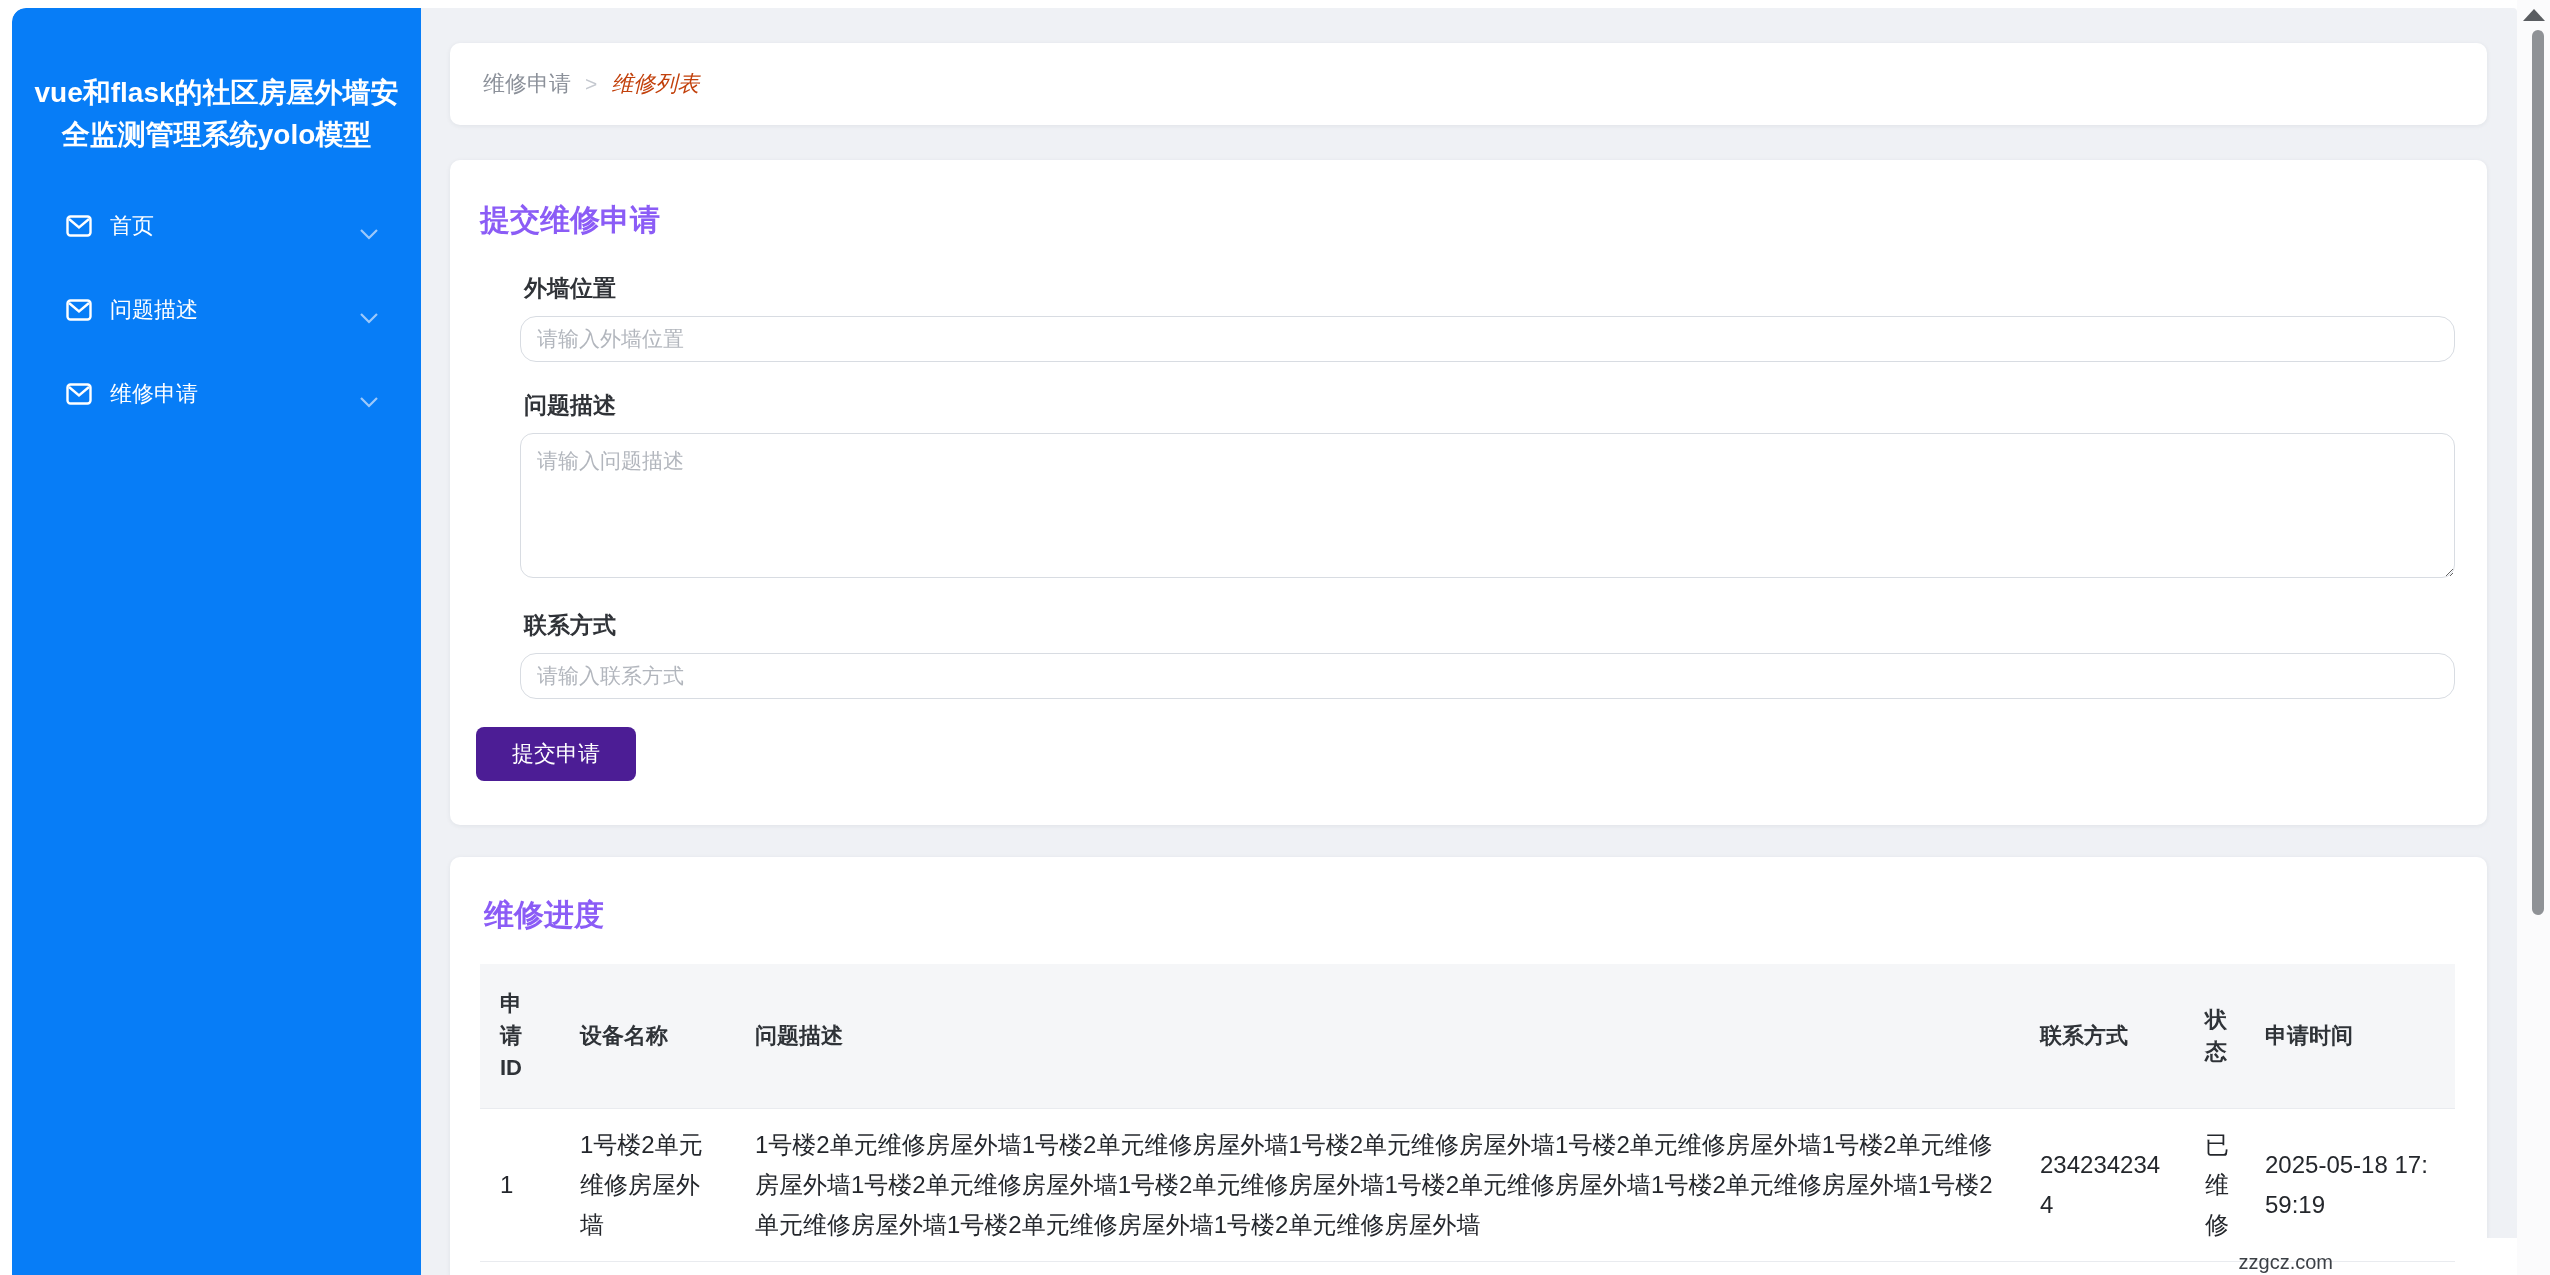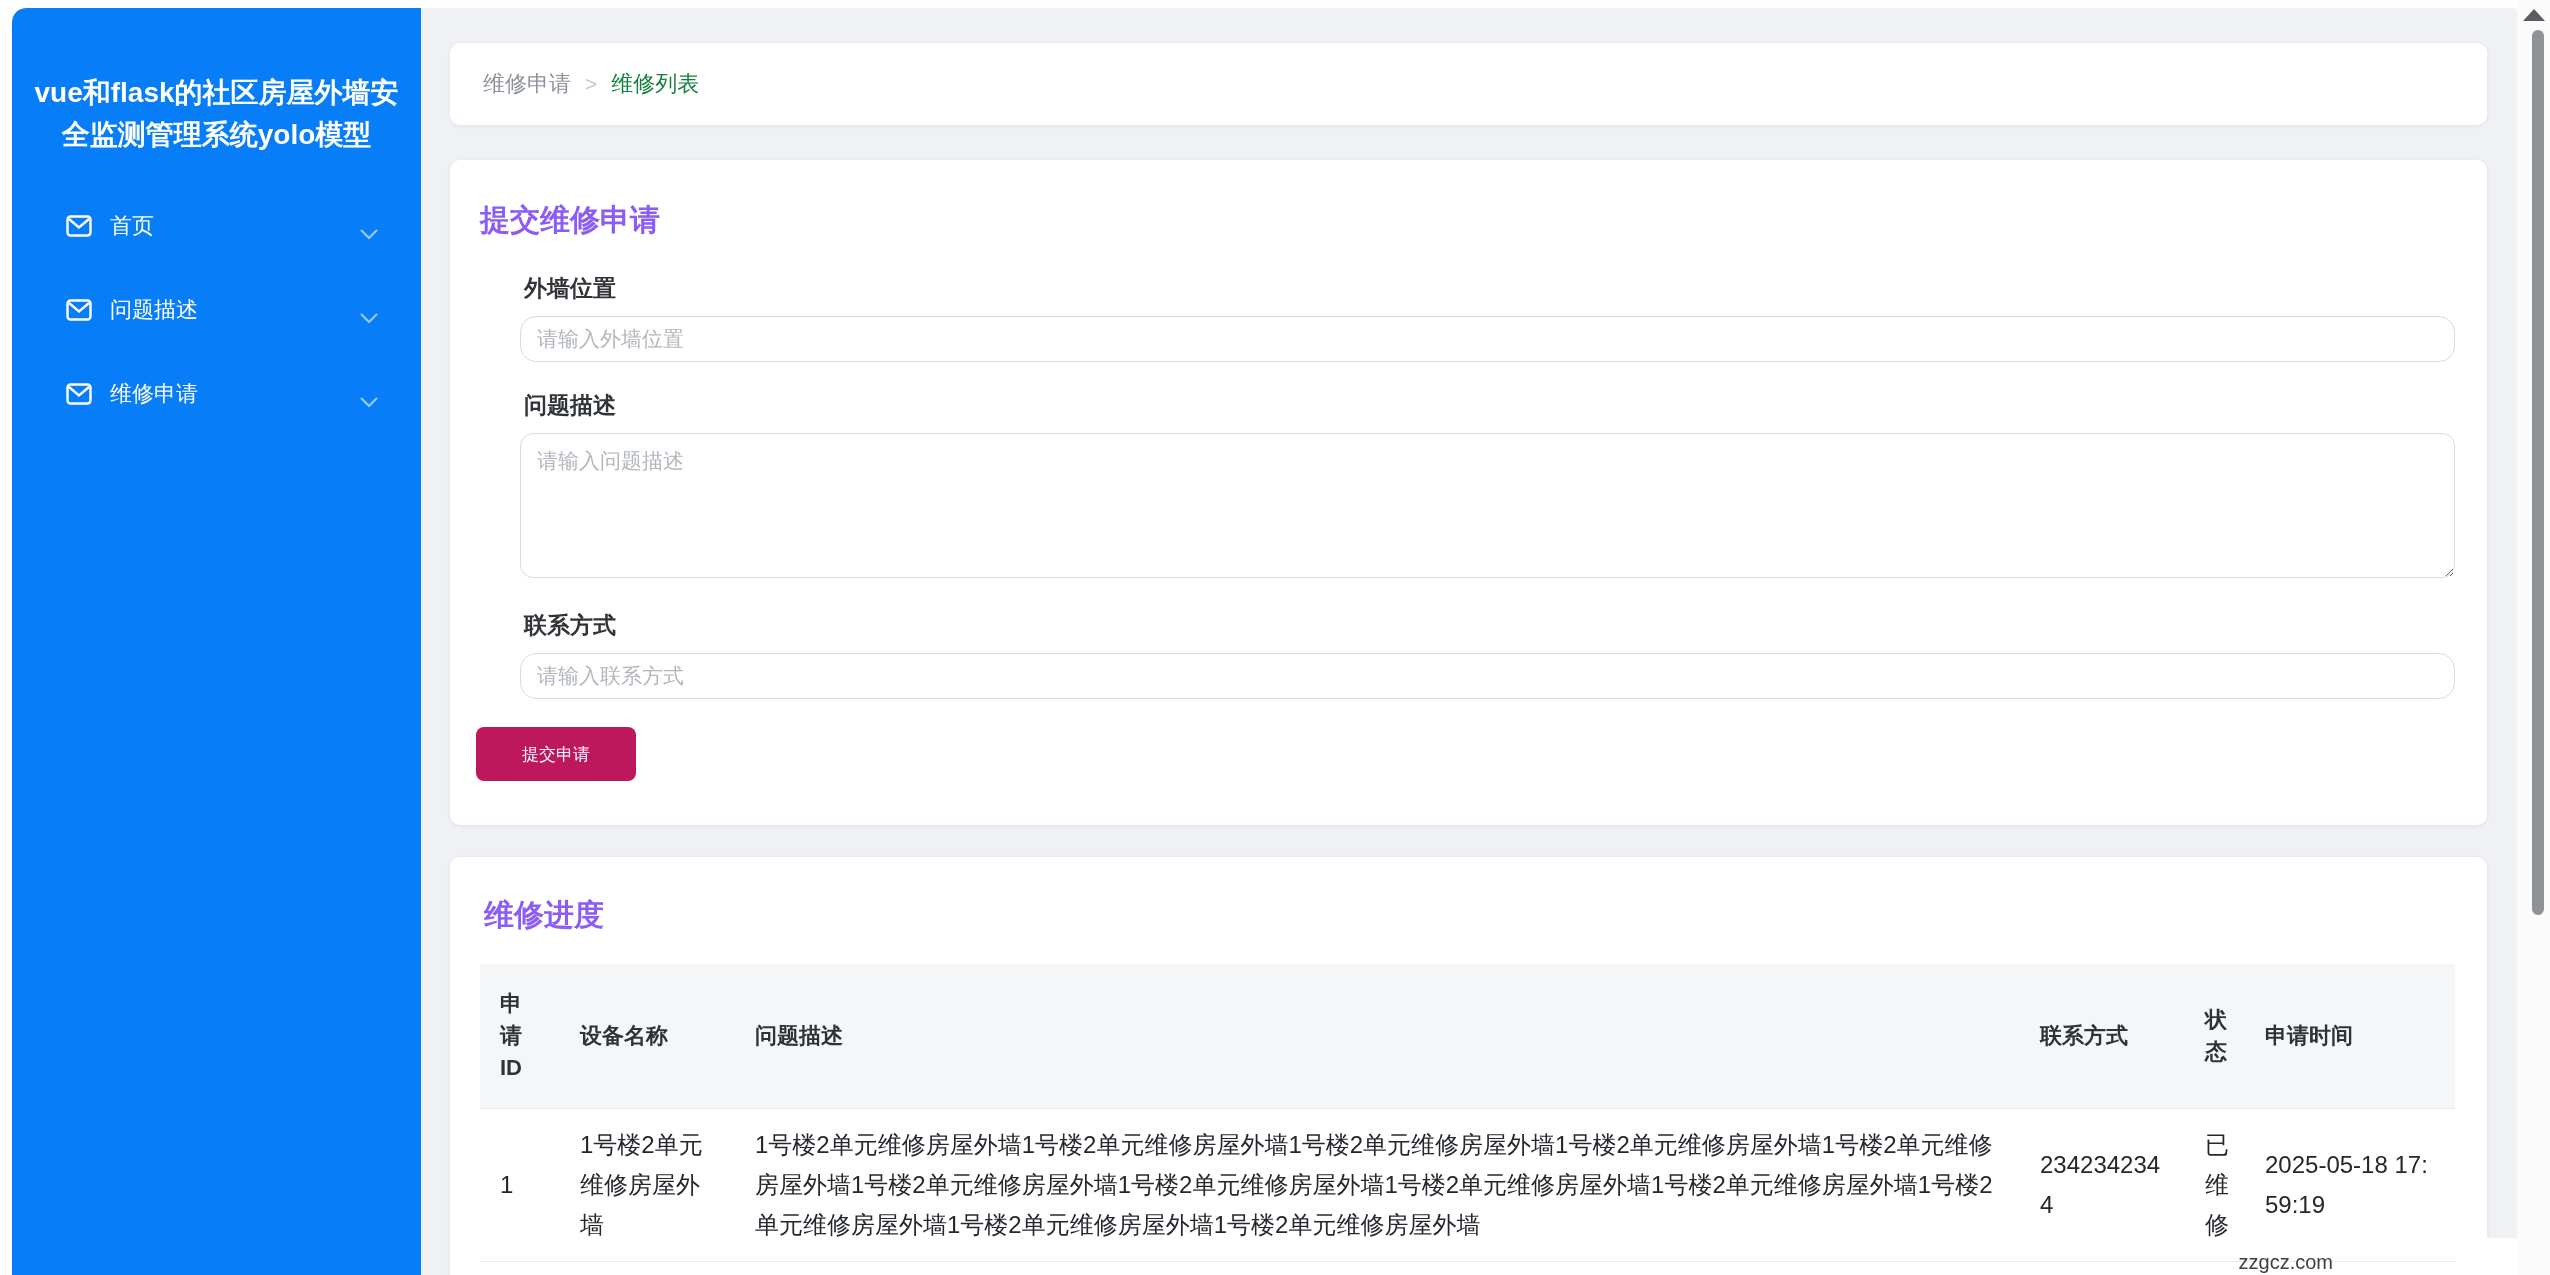--- a/index.html
+++ b/index.html
@@ -26,36 +26,36 @@
   
   .main { position:absolute; left:409px; top:0; width:2096px; height:100%;
           padding:35px 30px 0 29px; }
   .card { background:#ffffff; border-radius:10px; box-shadow:0 1px 5px rgba(30,45,60,.07); }
 
   
   .crumb-card { height:82px; display:flex; align-items:center; padding:0 33px;
                 margin-bottom:35px; font-size:22px; }
   .crumb-first { color:#8c919a; }
   .crumb-sep { color:#c4c8cf; margin:0 14px; font-size:21px; }
-  .crumb-last { color:#15803d; }
+  .crumb-last { color:#c2410c;font-style:italic; }
 
   
   .form-card { padding:40px 32px 44px 26px; margin-bottom:32px; }
   .card-heading { font-size:30px; font-weight:bold; color:#8b5cf6; margin:0 0 32px 4px; }
   .field { margin-bottom:28px;margin-left:44px; }
   .field-label { font-size:23px; font-weight:bold; color:#303338; margin:0 0 12px 4px; }
   .text-input { width:100%; height:46px; border:1.5px solid #d8dce2; border-radius:16px;
                 font-size:21px; color:#333; padding:0 16px; background:#fff; outline:none;
                 font-family:inherit; }
   .textarea-input { width:100%; height:145px; border:1.5px solid #d8dce2; border-radius:13px;
                 font-size:21px; color:#333; padding:12px 16px; line-height:30px; background:#fff;
                 outline:none; resize:both; font-family:inherit; }
   ::placeholder { color:#b2b6bd; opacity:1; }
-  .submit-btn { margin-top:28px; width:160px; height:54px; background:#be185d; border:none;
-                border-radius:8px; color:#ffffff; font-size:17px; cursor:pointer; font-family:inherit; }
+  .submit-btn { margin-top:28px; width:160px; height:54px; background:#4c1d95; border:none;
+                border-radius:8px; color:#ffffff; font-size:22px; cursor:pointer; font-family:inherit; }
 
   
   .table-card { padding:38px 32px 0 30px; height:420px; border-radius:10px 10px 0 0; }
   table.progress { width:1975px; border-collapse:collapse; table-layout:fixed; }
   table.progress th { background:#f5f6f8; text-align:left; font-size:22px; font-weight:bold;
                 color:#2f3338; padding:24px 20px; line-height:32px; vertical-align:middle;
                 border-bottom:1px solid #e9ebef; }
   table.progress td { font-size:24px; color:#24272c; padding:16px 20px; line-height:40px;
                 vertical-align:middle; border-bottom:1px solid #e9ebef; word-break:break-all; }
 

